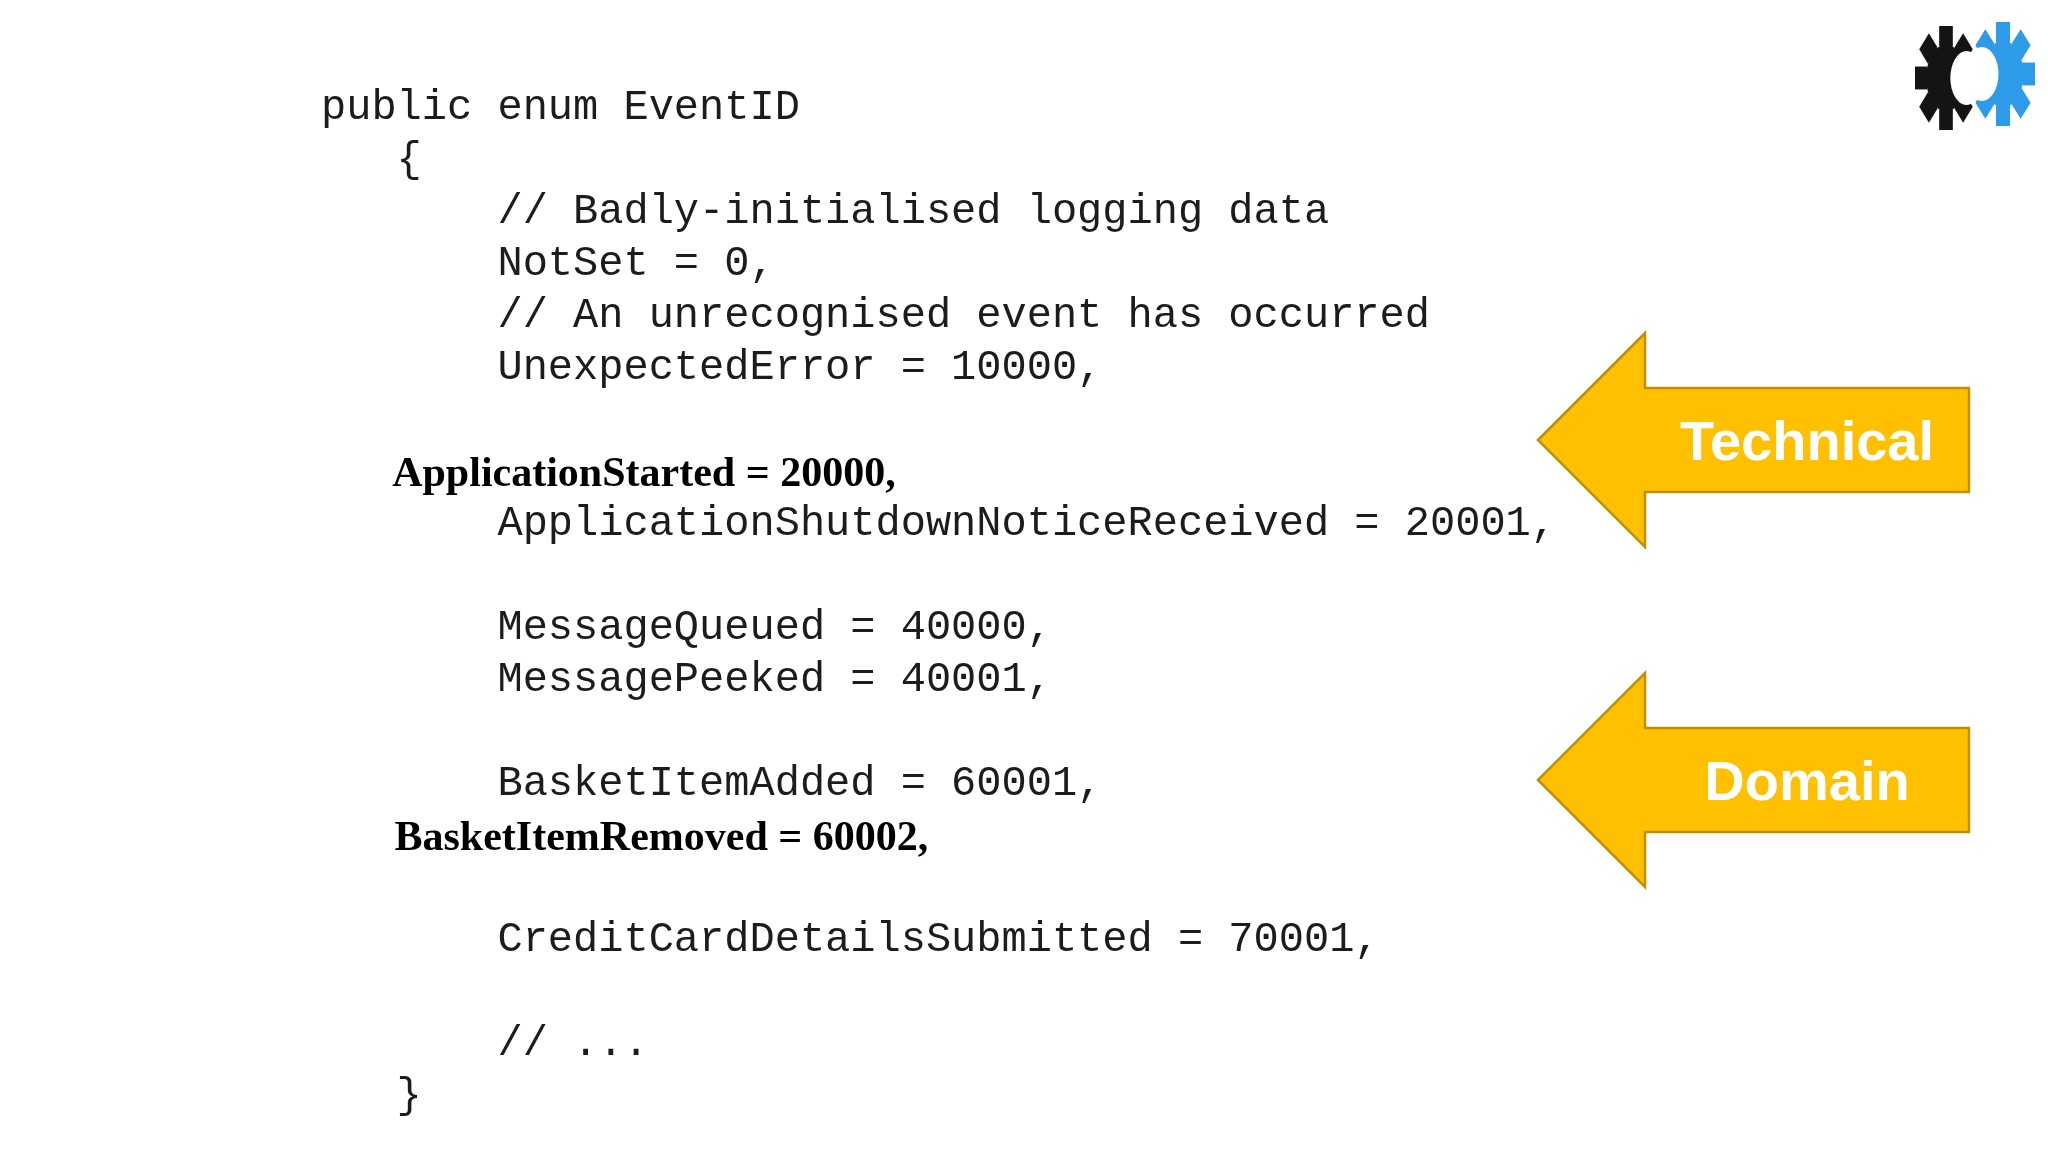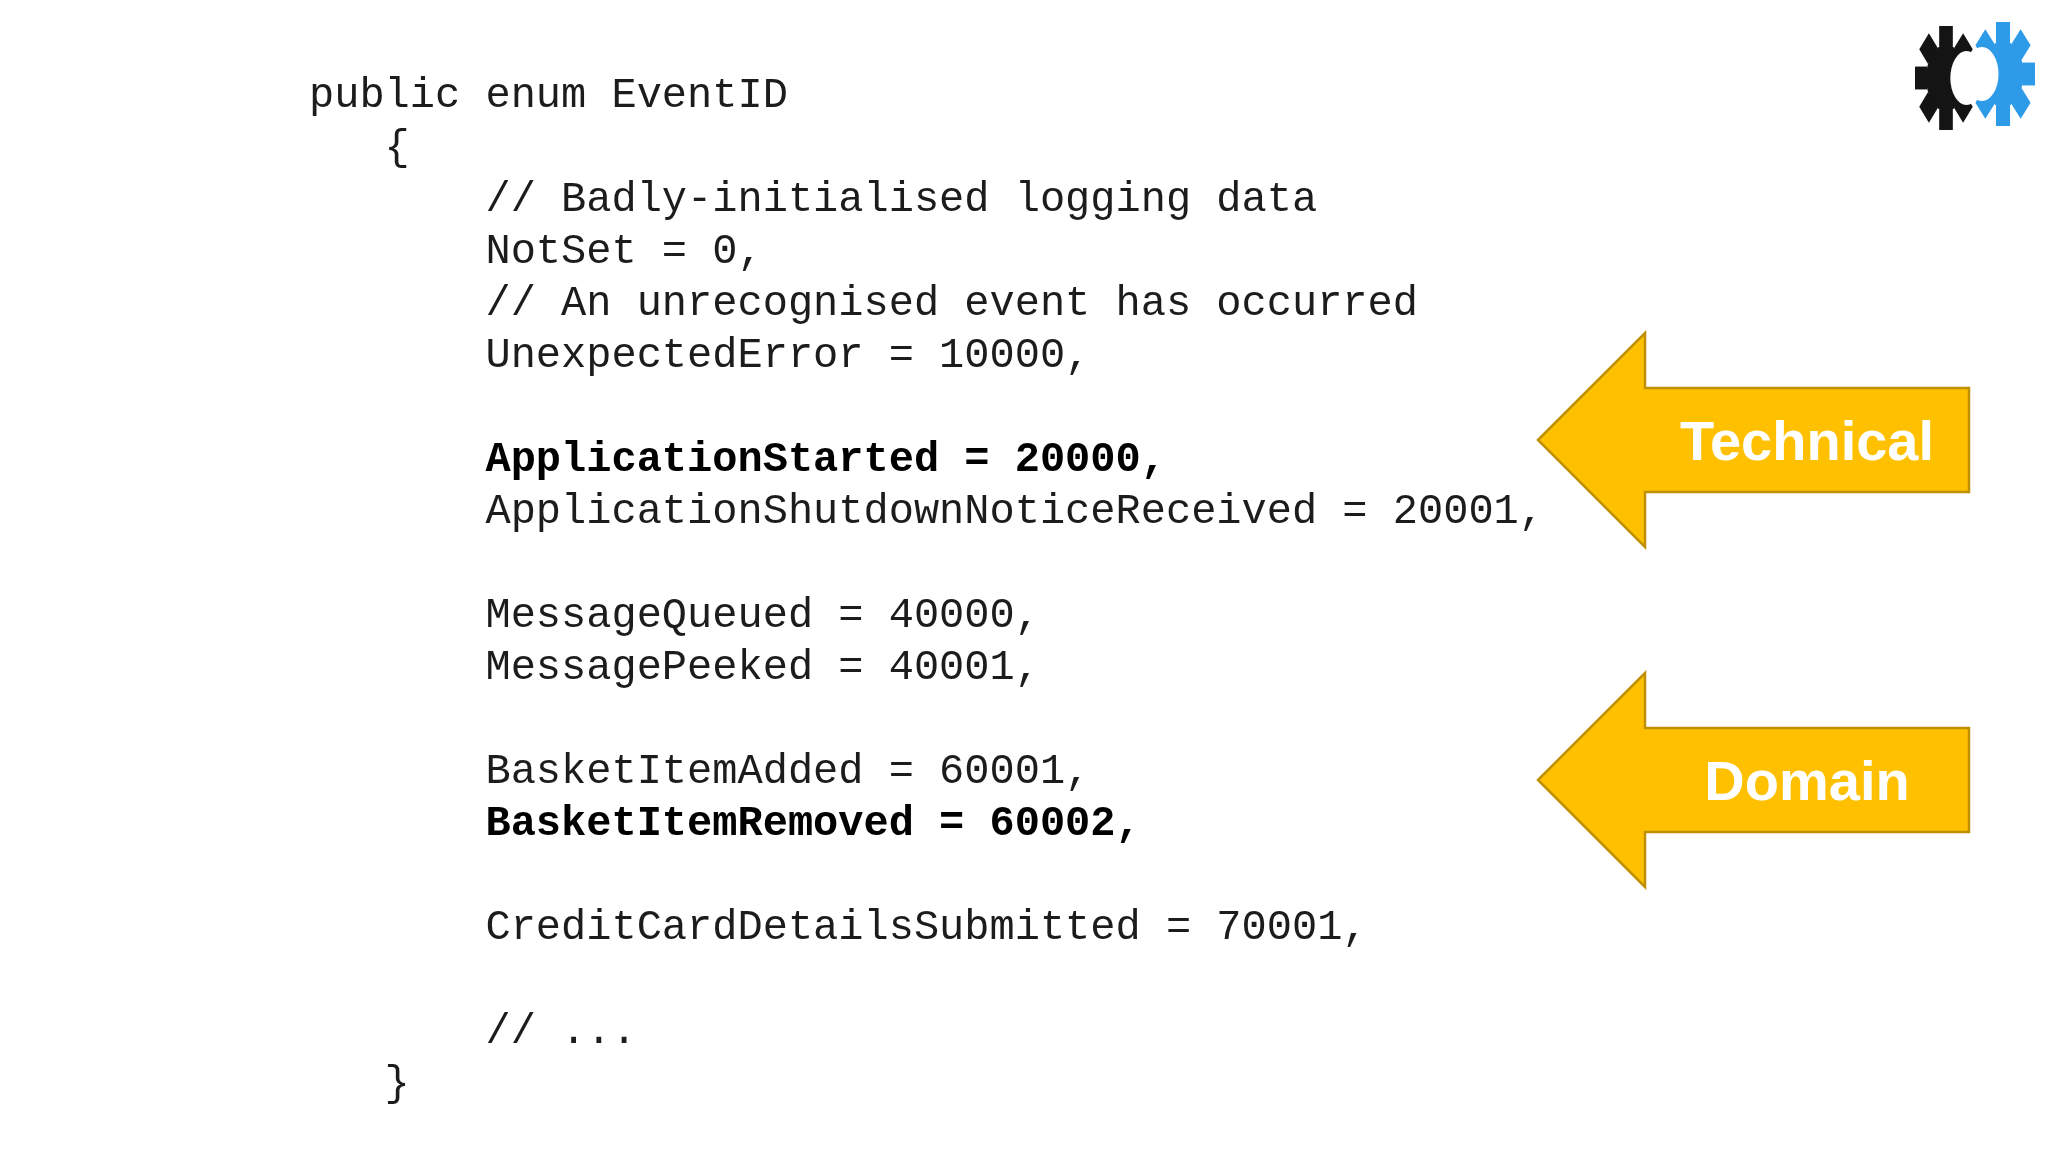--- a/index.html
+++ b/index.html
@@ -8,34 +8,35 @@
     width: 2048px;
     height: 1152px;
     background: #ffffff;
     overflow: hidden;
     font-family: "Liberation Sans", sans-serif;
   }
   .code {
     position: absolute;
     left: 305px;
     top: 66px;
-    margin: 4px;
+    margin: 16px;
     font-family: "Liberation Mono", "DejaVu Sans Mono", monospace;
     font-size: 42px;
     line-height: 52px;
     color: #1c1c1c;
     font-weight: 400;
   }
   .code-line {
     height: 52px;
     white-space: pre;
   }
   .code-line.bold {
     font-weight: 700;
     color: #000000;
+    font-family: Liberation Serif, serif;
   }
   .arrow-callout {
     position: absolute;
     width: 440px;
     height: 220px;
   }
   .arrow-callout.technical { left: 1535px; top: 330px; }
   .arrow-callout.domain    { left: 1535px; top: 670px; }
   .arrow-shape {
     stroke: #bf9000;

